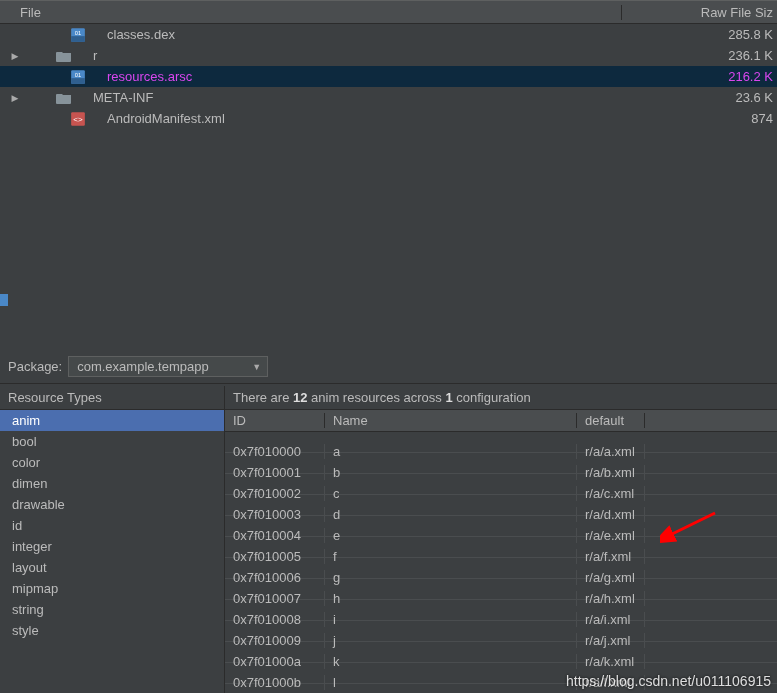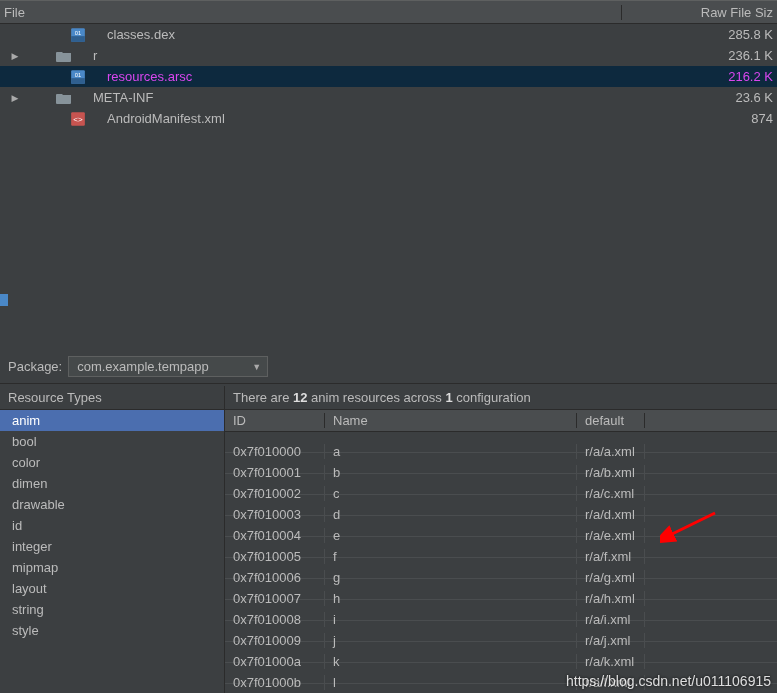--- a/index.html
+++ b/index.html
@@ -16,21 +16,21 @@
 .file-header {
   display: flex;
   background: #4a4d4f;
   border-top: 1px solid #5e6060;
   border-bottom: 1px solid #2b2b2b;
   height: 24px;
   align-items: center;
 }
 .file-header .col-file {
   flex: 1;
-  padding-left: 4px;
+  padding-left: 20px;
   border-right: 1px solid #2b2b2b;
 }
 .file-header .col-size {
   width: 155px;
   text-align: right;
   padding-right: 4px;
 }
 .file-tree {
   background: #3c3f41;
 }
@@ -280,22 +280,22 @@
   <div class="resource-types">
     <div class="rt-header">Resource Types</div>
     <div class="rt-list" id="rt-list">
         <div class="rt-item selected">anim</div>
         <div class="rt-item">bool</div>
         <div class="rt-item">color</div>
         <div class="rt-item">dimen</div>
         <div class="rt-item">drawable</div>
         <div class="rt-item">id</div>
         <div class="rt-item">integer</div>
+        <div class="rt-item">layout</div>
         <div class="rt-item">mipmap</div>
-        <div class="rt-item">layout</div>
         <div class="rt-item">string</div>
         <div class="rt-item">style</div>
       </div>
   </div>
   <div class="resource-detail">
     <div class="detail-header">
       <span>There are </span><b>12</b><span> anim resources across </span><b>1</b><span> configuration</span>
     </div>
     <div class="detail-table-header">
       <div class="col-id">ID</div>

